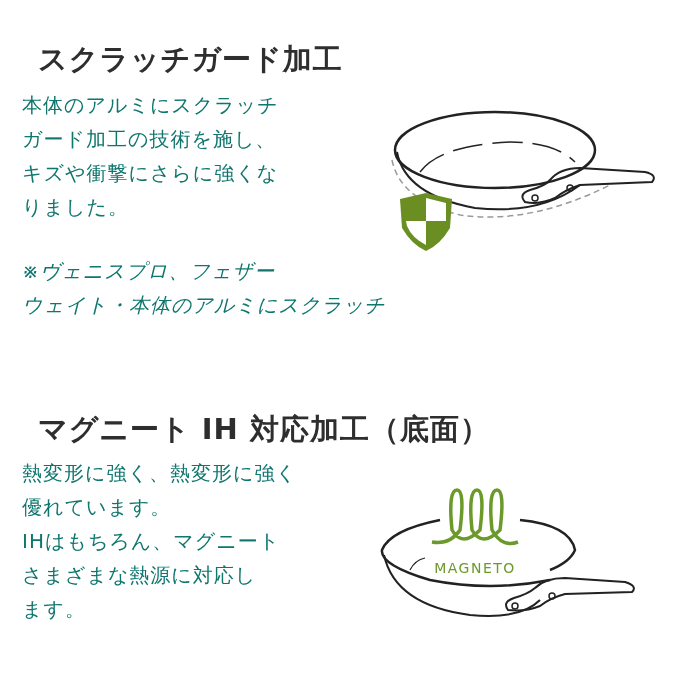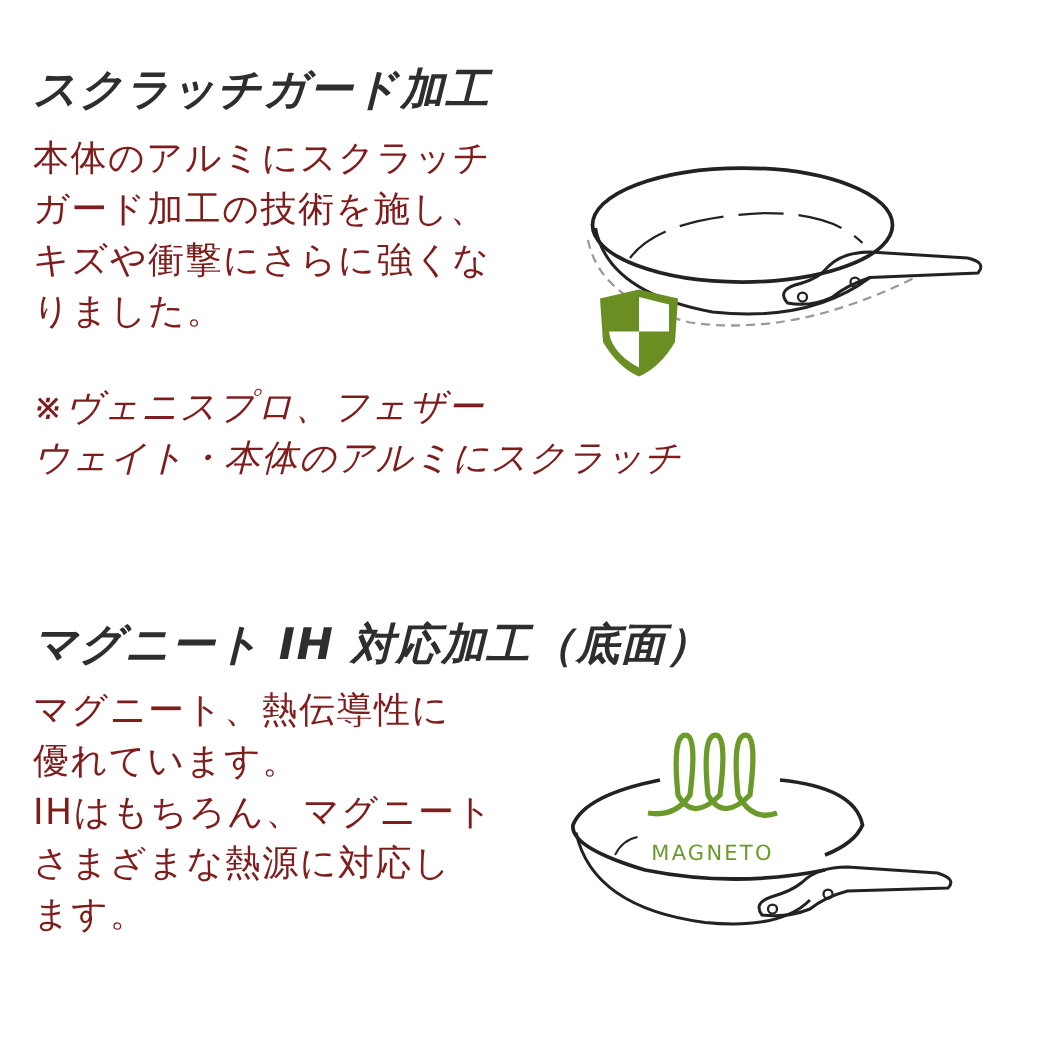--- a/index.html
+++ b/index.html
@@ -1,19 +1,19 @@
 <!DOCTYPE html>
 <html><head>
 <meta charset="utf-8">
 <style>
   html, body { margin:0; padding:0; background:#ffffff; }
   body { width:700px; height:700px; position:relative; overflow:hidden;
          font-family:"DejaVu Sans","Liberation Sans",sans-serif; color:#333333; }
-  .title { position:absolute; left:22px; font-size:29px; font-weight:bold; color:#2e2e2e; letter-spacing:1px; white-space:nowrap;font-style:italic; }
-  .body { position:absolute; left:22px; font-size:24px; line-height:34px; color:#7f1d1d; letter-spacing:1px; }
+  .title { position:absolute; left:38px; font-size:29px; font-weight:bold; color:#2e2e2e; letter-spacing:1px; white-space:nowrap; }
+  .body { position:absolute; left:22px; font-size:20px; line-height:34px; color:#0f766e; letter-spacing:1px; }
   .body div { white-space:nowrap; }
   .illus { position:absolute; }
 </style>
 </head>
 <body>
 
 <div>
   <div class="title" style="top:40px;">スクラッチガード加工</div>
   <div class="body" style="top:88px;">
     <div>本体のアルミにスクラッチ</div>
@@ -42,21 +42,21 @@
       <path d="M0 6 L26 0 L52 6 L50 35 Q40 52 26 58 Q12 52 2 35 Z" fill="#6b8e23"></path>
       <path d="M26 5 L46 10 L46 28 L26 28 Z" fill="#fff"></path>
       <path d="M6 28 L26 28 L26 52 Q12 45 7 33 Z" fill="#fff"></path>
     </g>
   </svg>
 </div>
 
 <div>
   <div class="title" style="top:410px;text-align:right;">マグニート IH 対応加工（底面）</div>
   <div class="body" style="top:456px;">
-    <div>マグニート、熱伝導性に</div>
+    <div>熱変形に強く、熱変形に強く</div>
     <div>優れています。</div>
     <div>IHはもちろん、マグニート</div>
     <div>さまざまな熱源に対応し</div>
     <div>ます。</div>
   </div>
 
   <svg class="illus" style="left:370px;top:470px;" width="300" height="170" viewBox="0 0 300 170">
 
     <path d="M70 50 Q20 60 12 80 Q10 95 60 110 Q120 122 180 110" fill="none" stroke="#222" stroke-width="2.5"></path>
     <path d="M150 50 Q200 55 205 80 Q200 92 180 100" fill="none" stroke="#222" stroke-width="2.5"></path>

